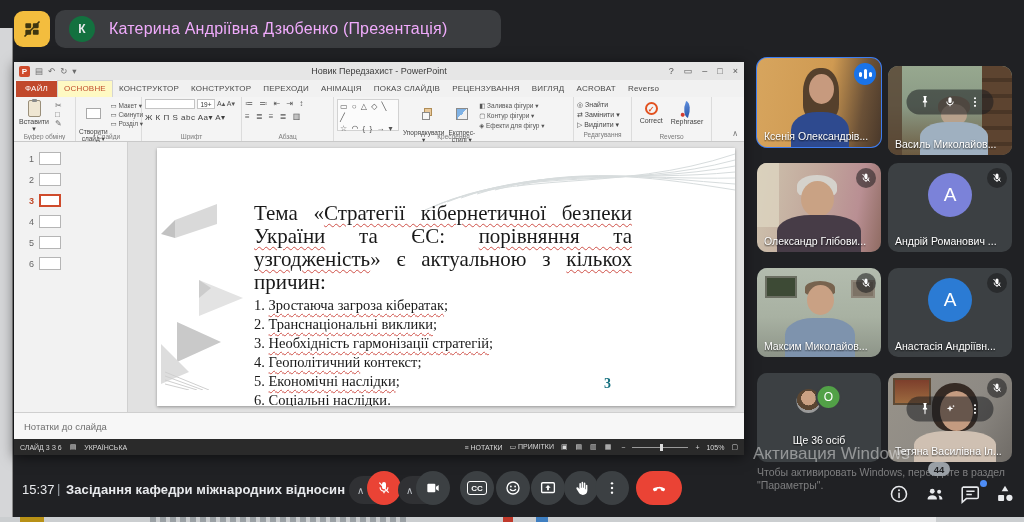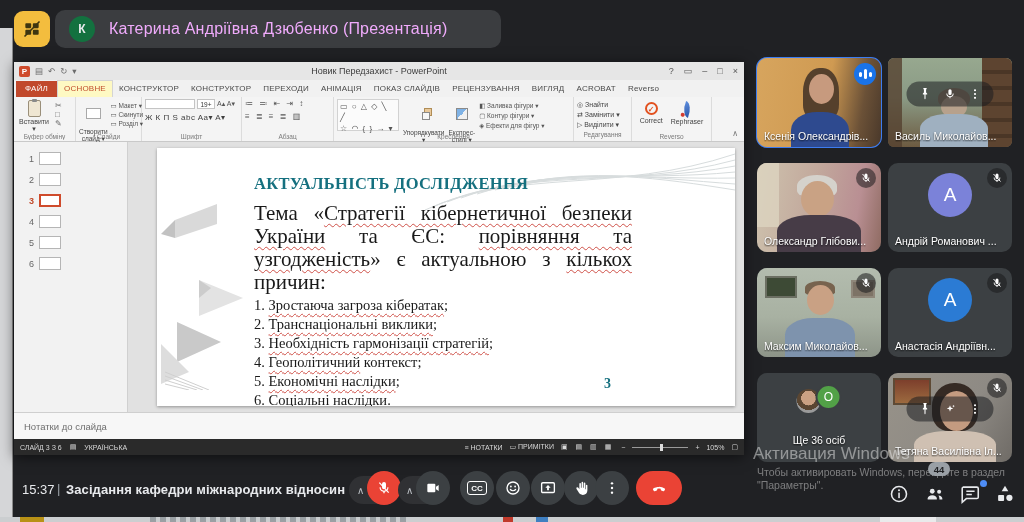--- a/index.html
+++ b/index.html
@@ -364,21 +364,20 @@
         </svg>
         <svg class="leftart" width="96" height="196" viewBox="0 0 96 196">
           <polygon points="16,26 58,10 58,30 16,44" fill="#d9d9d9"></polygon>
           <polygon points="2,40 16,26 16,44" fill="#c2c2c2"></polygon>
           <polygon points="40,86 84,104 40,122" fill="#e3e3e3"></polygon>
           <polygon points="40,86 52,94 40,104" fill="#cccccc"></polygon>
           <polygon points="18,128 62,148 18,168" fill="#c9c9c9"></polygon>
           <polygon points="2,150 30,178 2,190" fill="#dddddd"></polygon>
           <path d="M6,178 L50,196 M6,182 L44,196 M6,186 L38,196 M6,190 L30,196" stroke="#cfcfcf" stroke-width="1"></path>
         </svg>
-        <div class="slide-title">АКТУАЛЬНІСТЬ ДОСЛІДЖЕННЯ</div>
         <div class="slide-text">
           <p class="slide-par"><span>Тема «</span><span class="sp">Стратегії кібернетичної безпеки України</span><span> та ЄС: </span><span class="sp">порівняння та узгодженість</span><span>» є актуальною з </span><span class="sp">кількох</span><span> причин:</span></p>
           <div>
               <div class="slide-li"><span>1. </span><span class="sp">Зростаюча загроза кібератак</span><span>;</span></div>
               <div class="slide-li"><span>2. </span><span class="sp">Транснаціональні виклики</span><span>;</span></div>
               <div class="slide-li"><span>3. </span><span class="sp">Необхідність гармонізації стратегій</span><span>;</span></div>
               <div class="slide-li"><span>4. </span><span class="sp">Геополітичний</span><span> контекст;</span></div>
               <div class="slide-li"><span>5. </span><span class="sp">Економічні наслідки</span><span>;</span></div>
               <div class="slide-li"><span>6. </span><span class="sp">Соціальні наслідки</span><span>.</span></div>
             </div>
@@ -419,21 +418,21 @@
     </div>
 
     <div class="speaking-badge">
           <i></i>
           <i></i>
           <i></i>
         </div>
 
     <div class="tile-name">Ксенія Олександрів...</div>
   </div>
-      <div class="tile" style="left: 131px; top: 0px; border-radius: 6px;">
+      <div class="tile" style="left: 131px; top: 8px;">
     <div class="scene scene-p2">
       <div class="hair"></div>
       <div class="head"></div>
       <div class="torso"></div>
     </div>
 
     <div class="tile-controls">
       <svg class="c-pin" width="13" height="13" viewBox="0 0 24 24">
         <path fill="#fff" d="M14 3v6l2 2v2H8v-2l2-2V3H9V1h6v2h-1zM11 13h2v7.5L12 22l-1-1.5V13z"></path>
       </svg>

